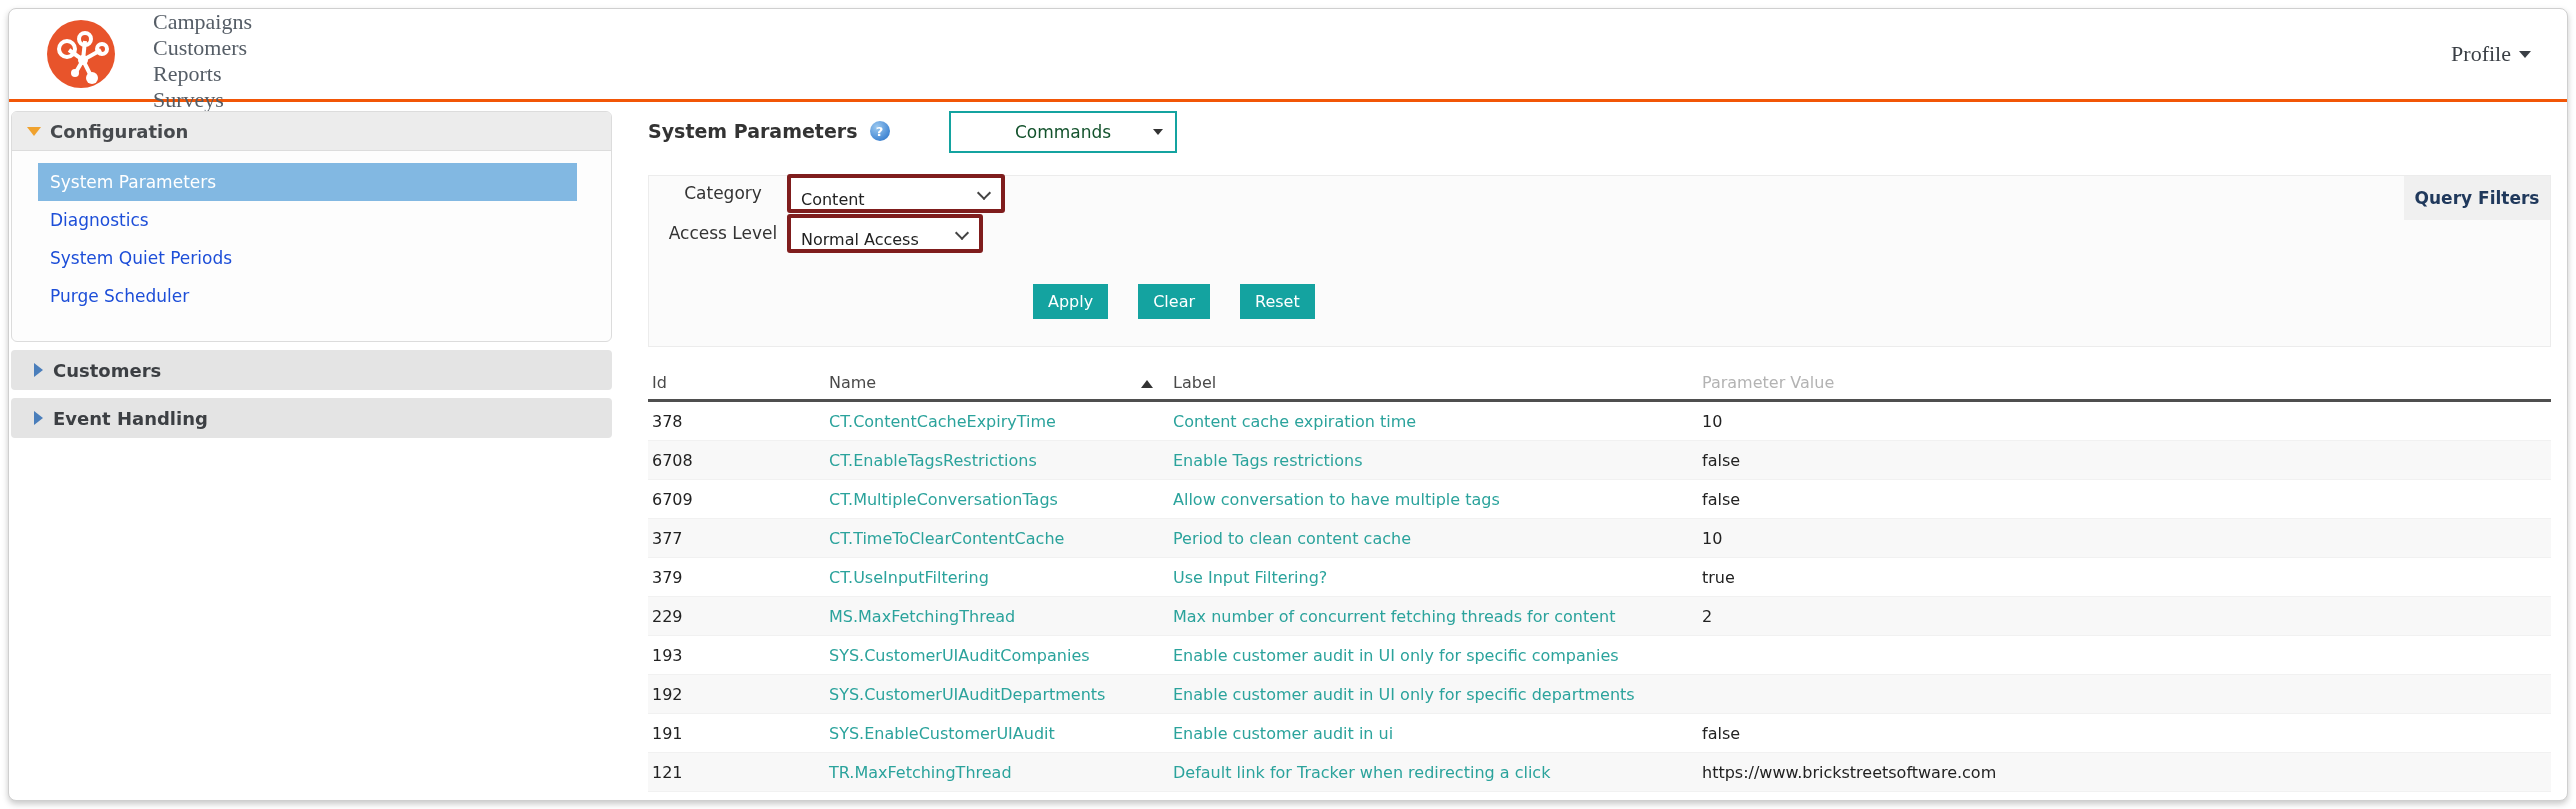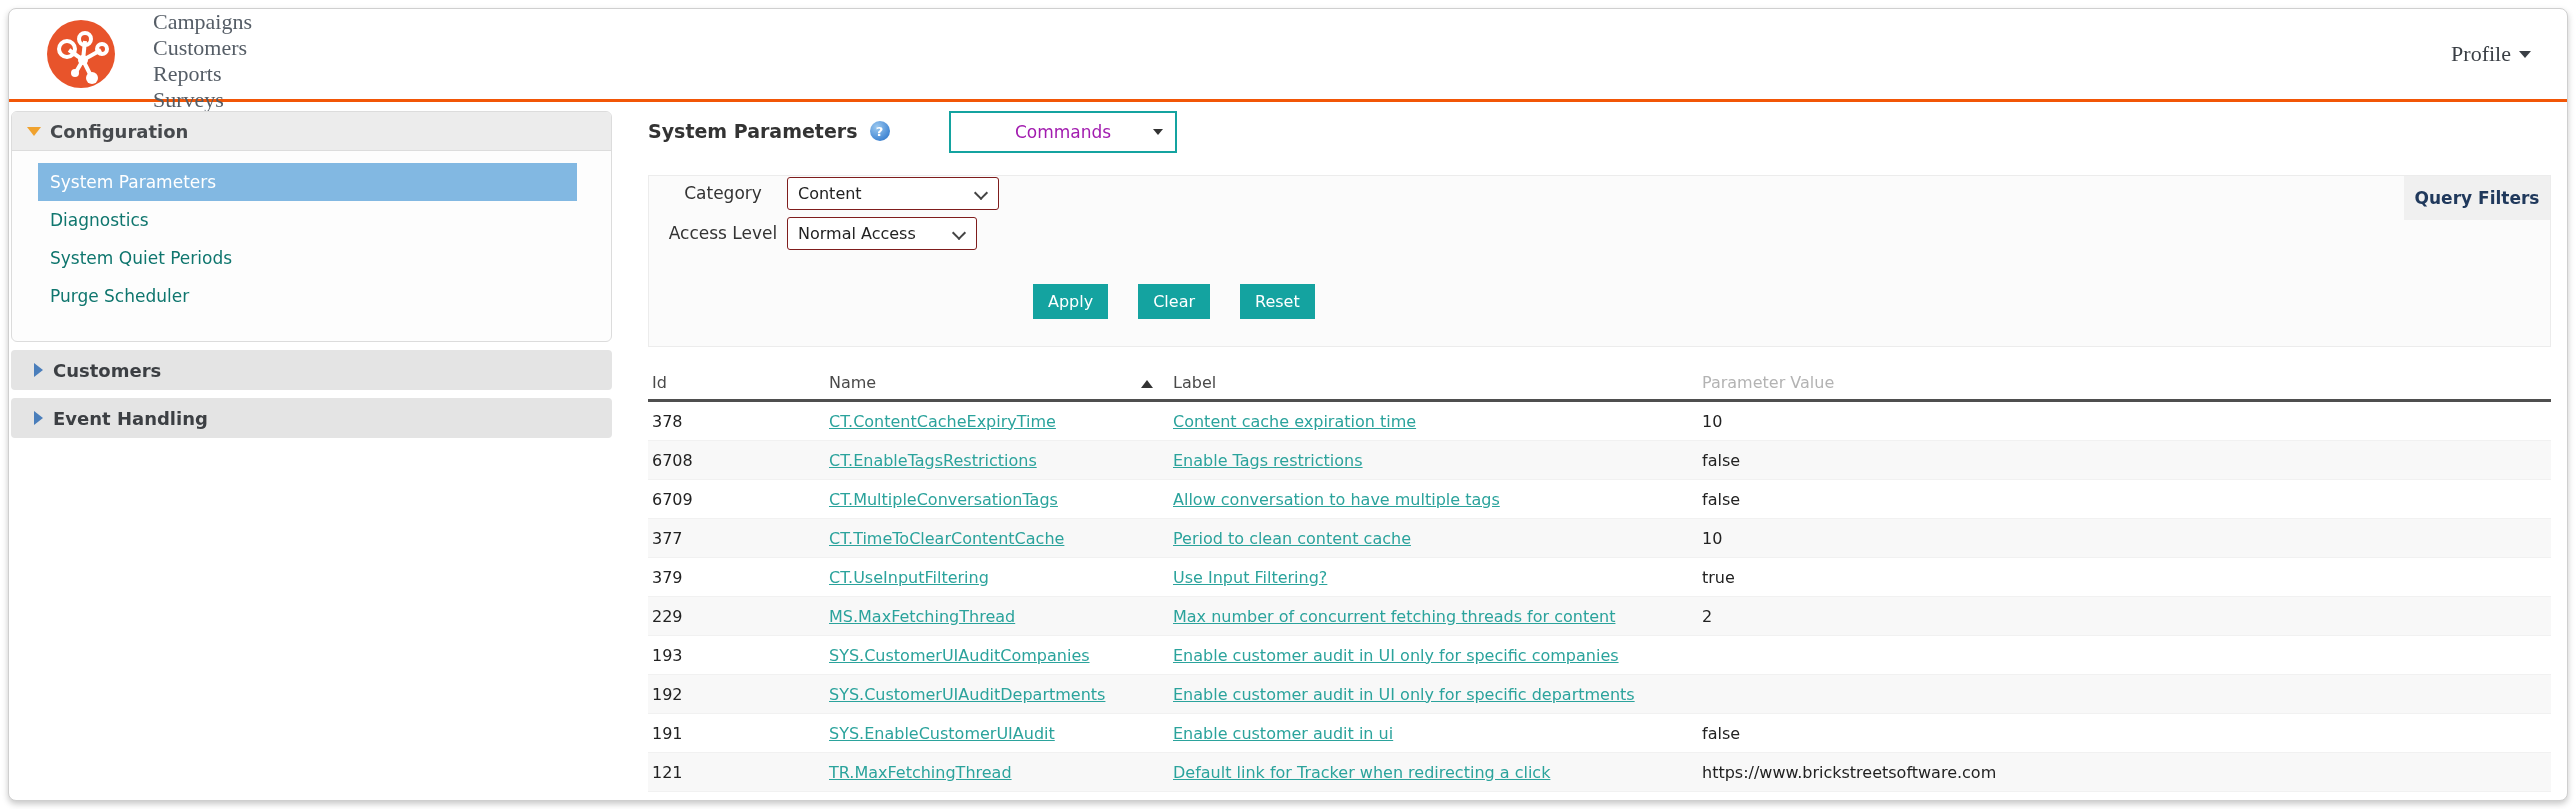--- a/index.html
+++ b/index.html
@@ -25,46 +25,46 @@
   .sidebar{position:absolute;left:2px;top:102px;width:601px;}
   .panel{border:1px solid #dcdcdc;border-radius:6px;overflow:hidden;background:#fdfdfd;}
   .panel-header{height:38px;background:#ececec;border-bottom:1px solid #dcdcdc;display:flex;align-items:center;
                 padding-left:15px;font-size:18px;font-weight:bold;color:#46494d;cursor:pointer;}
   .tri-down{width:0;height:0;border-left:7px solid transparent;border-right:7px solid transparent;
             border-top:9px solid #f0a22e;margin-right:9px;}
   .tri-right{width:0;height:0;border-top:7px solid transparent;border-bottom:7px solid transparent;
              border-left:9px solid #4a7ebb;margin-right:10px;}
   .side-list{list-style:none;margin:12px 0 0 0;padding:0 0 26px 0;}
   .side-item{height:38px;line-height:38px;margin:0 34px 0 26px;padding-left:12px;font-size:17px;
-             color:#0f766e;cursor:pointer;white-space:nowrap;}
+             color:#1d4ed8;cursor:pointer;white-space:nowrap;}
   .side-item.selected{background:#82b8e2;color:#ffffff;}
   .collapse-bar{height:40px;margin-top:8px;background:#e4e4e4;border-radius:4px;display:flex;align-items:center;
                 padding-left:23px;font-size:18px;font-weight:bold;color:#3c3f43;cursor:pointer;}
 
   
   .main{position:absolute;left:639px;top:96px;width:1903px;}
   .title-row{position:absolute;left:0;top:0;height:52px;display:flex;align-items:center;}
   .page-title{font-size:19px;font-weight:bold;color:#333;}
   .help-icon{width:20px;height:20px;border-radius:50%;margin-left:12px;
              background:radial-gradient(circle at 35% 30%, #9cc9f0, #4488d4 70%, #2f6cb4);
              color:#fff;font-size:13px;font-weight:bold;display:flex;align-items:center;justify-content:center;cursor:pointer;}
   .commands{position:absolute;left:301px;top:6px;width:224px;height:38px;border:2px solid #14a3a0;background:#fff;
             display:flex;align-items:center;justify-content:center;cursor:pointer;}
-  .commands-label{font-size:17px;color:#a21caf;}
+  .commands-label{font-size:17px;color:#14532d;}
   .commands .sm-caret{position:absolute;right:12px;top:16px;width:0;height:0;
             border-left:5px solid transparent;border-right:5px solid transparent;border-top:6px solid #333;}
 
   .filter-panel{position:absolute;left:0;top:70px;width:1901px;height:170px;background:#fbfbfb;border:1px solid #ececec;}
   .query-tab{position:absolute;right:0;top:0;width:146px;height:44px;background:#f0f0f0;
              display:flex;align-items:center;justify-content:center;font-size:17px;font-weight:bold;color:#20395c;cursor:pointer;}
   .frow{display:flex;align-items:center;height:34px;margin:0 0 6px 10px;}
   .frow:first-of-type{margin-top:12px;}
   .flabel{width:128px;font-size:17px;color:#333;text-align:center;}
-  .fselect{position:relative;height:31px;background:#fff;border:1px solid #7f1d1d;border-radius:3px;
-           display:flex;align-items:center;padding-left:10px;cursor:pointer;}
+  .fselect{position:relative;height:31px;background:#fff;border:4px solid #7f1d1d;border-radius:3px;
+           display:flex;align-items:flex-end;padding-left:10px;cursor:pointer;}
   .fselect .fvalue{font-size:16px;color:#222;}
   .chev{position:absolute;right:12px;top:10px;width:8px;height:8px;border-right:2px solid #444;border-bottom:2px solid #444;
         transform:rotate(45deg);}
   .sel-category{width:200px;}
   .sel-access{width:178px;}
   .btn-row{position:absolute;left:384px;top:108px;display:flex;}
   .tbtn{height:35px;background:#14a3a0;color:#fff;border:none;font-family:"DejaVu Sans",sans-serif;
         font-size:16px;padding:0 15px;margin-right:30px;cursor:pointer;}
 
   
@@ -72,21 +72,21 @@
   .thead{display:grid;grid-template-columns:177px 344px 529px 1fr;height:33px;align-items:center;
          border-bottom:3px solid #4f4f4f;}
   .hcell{font-size:16px;color:#4a4a4a;padding-left:4px;position:relative;cursor:pointer;}
   .hcell.hval{color:#b3b3b3;cursor:default;}
   .sort-caret{position:absolute;right:16px;top:7px;width:0;height:0;
               border-left:6px solid transparent;border-right:6px solid transparent;border-bottom:8px solid #333;}
   .trow{display:grid;grid-template-columns:177px 344px 529px 1fr;height:38px;align-items:center;
         border-bottom:1px solid #f1f1f1;}
   .trow:nth-child(even){background:#f8f8f8;}
   .cell{font-size:16px;color:#222;padding-left:4px;white-space:nowrap;overflow:hidden;}
-  .tlink{color:#2ba39c;text-decoration:underline;cursor:pointer;}
+  .tlink{color:#2ba39c;cursor:pointer;}
 </style>
 </head>
 <body>
 
 <div id="stage">
   <div id="card">
 
     <div class="topbar">
       <svg class="logo" viewBox="0 0 68 68">
         <circle cx="34" cy="34" r="34" fill="#e8542b"></circle>

